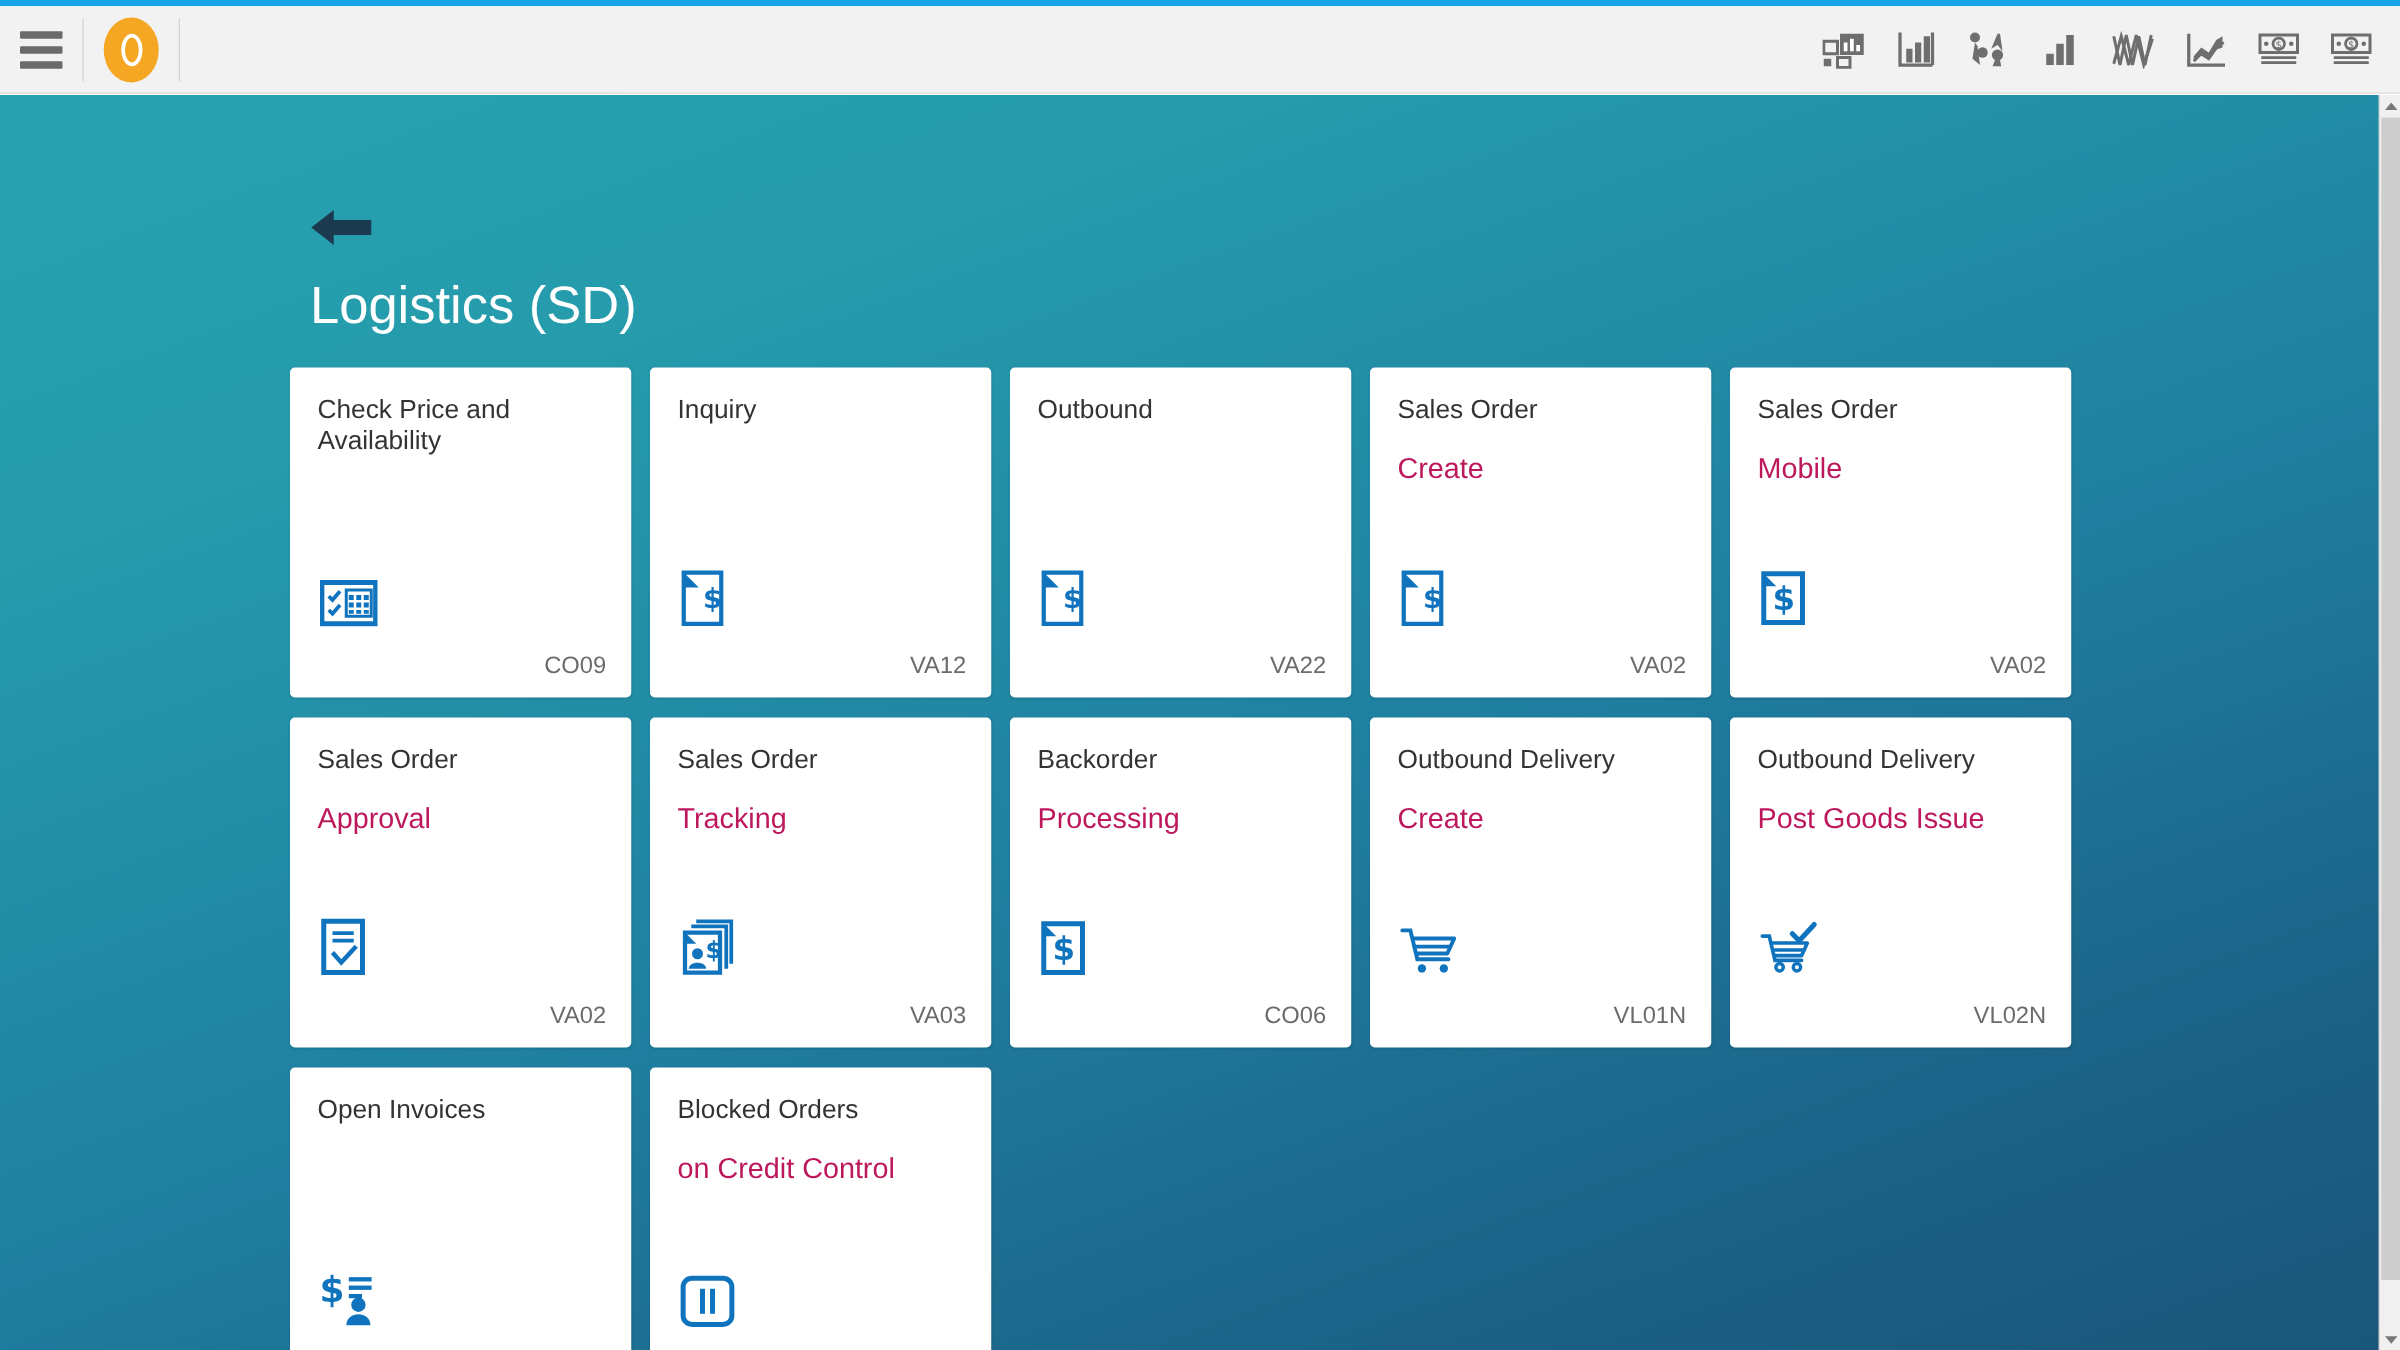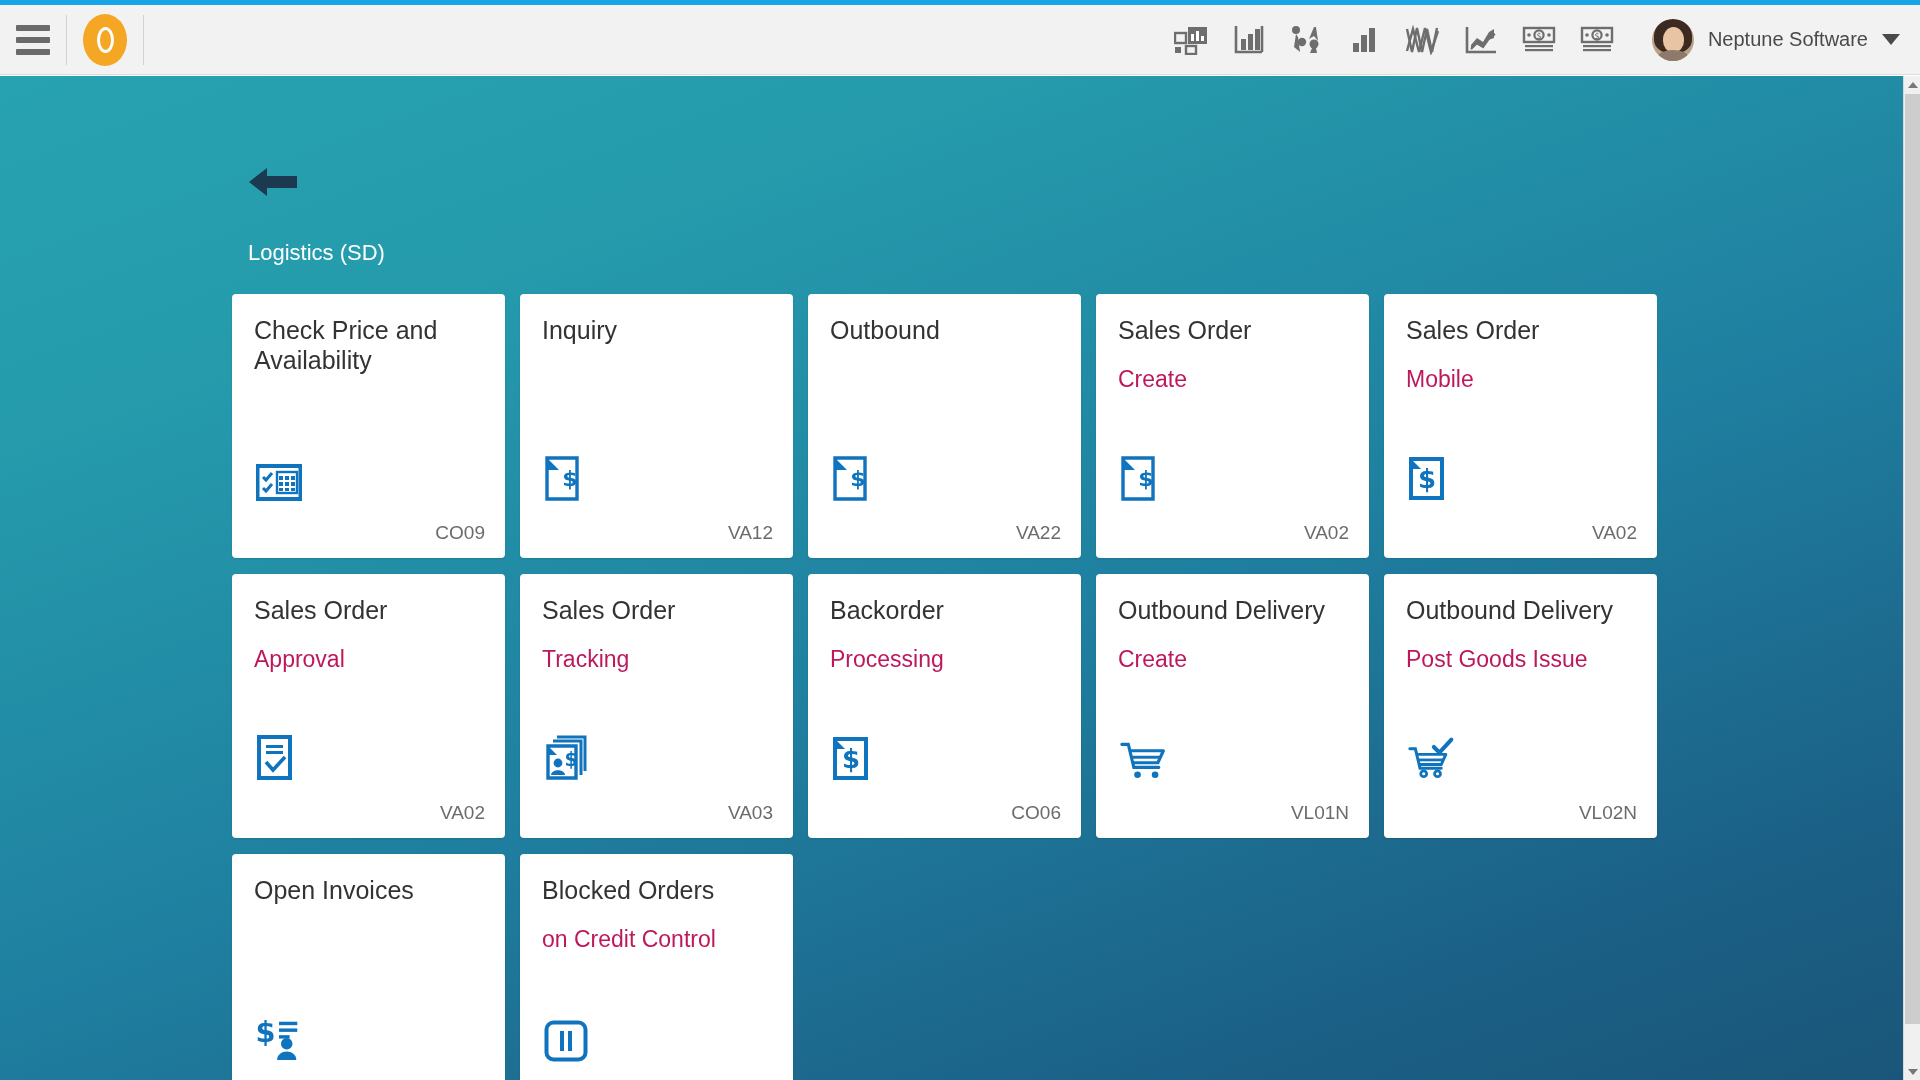--- a/index.html
+++ b/index.html
@@ -174,22 +174,22 @@
     left: 245px;
     top: 85px;
     width: 56px;
     height: 42px;
     cursor: pointer;
   }
 
   .page-title {
     position: absolute;
     left: 248px;
-    top: 164px;
-    font-size: 22px;
+    top: 144px;
+    font-size: 42px;
     color: #ffffff;
     font-weight: normal;
   }
 
   .tile-grid {
     position: absolute;
     left: 232px;
     top: 218px;
     width: 1470px;
     display: flex;
@@ -206,21 +206,21 @@
     margin-bottom: 16px;
     padding: 22px 22px 14px 22px;
     position: relative;
     display: flex;
     flex-direction: column;
     cursor: pointer;
     box-shadow: 0 1px 2px rgba(0,0,0,0.12);
   }
 
   .tile-title {
-    font-size: 25px;
+    font-size: 21px;
     color: #333333;
     line-height: 1.18;
     font-weight: normal;
   }
   .tile-sub {
     font-size: 23px;
     color: #be185d;
     margin-top: 20px;
     line-height: 1.2;
   }
@@ -389,29 +389,20 @@
         <text x="17" y="13.5" font-size="8" fill="#6e6e6e" text-anchor="middle" font-family="DejaVu Sans, sans-serif">$</text>
         <circle cx="7" cy="10" r="1.8" fill="#6e6e6e"></circle>
         <circle cx="27" cy="10" r="1.8" fill="#6e6e6e"></circle>
         <rect x="3" y="20" width="28" height="2.2" fill="#6e6e6e"></rect>
         <rect x="3" y="24" width="28" height="2.2" fill="#6e6e6e"></rect>
       </svg>
     </div>
 
   </div>
 
-  <div class="user-area">
-    <div class="avatar">
-      <div class="hair"></div>
-      <div class="face"></div>
-      <div class="body"></div>
-    </div>
-    <div class="user-name">Neptune Software</div>
-    <div class="chevron-down"></div>
-  </div>
 
 </div>
 
 <div class="content">
 
   <div class="back-arrow">
     <svg width="56" height="42" viewBox="0 0 56 42">
       <path d="M4 21 L22 7 L22 15 L52 15 L52 27 L22 27 L22 35 Z" fill="#1b3a4f"></path>
     </svg>
   </div>

